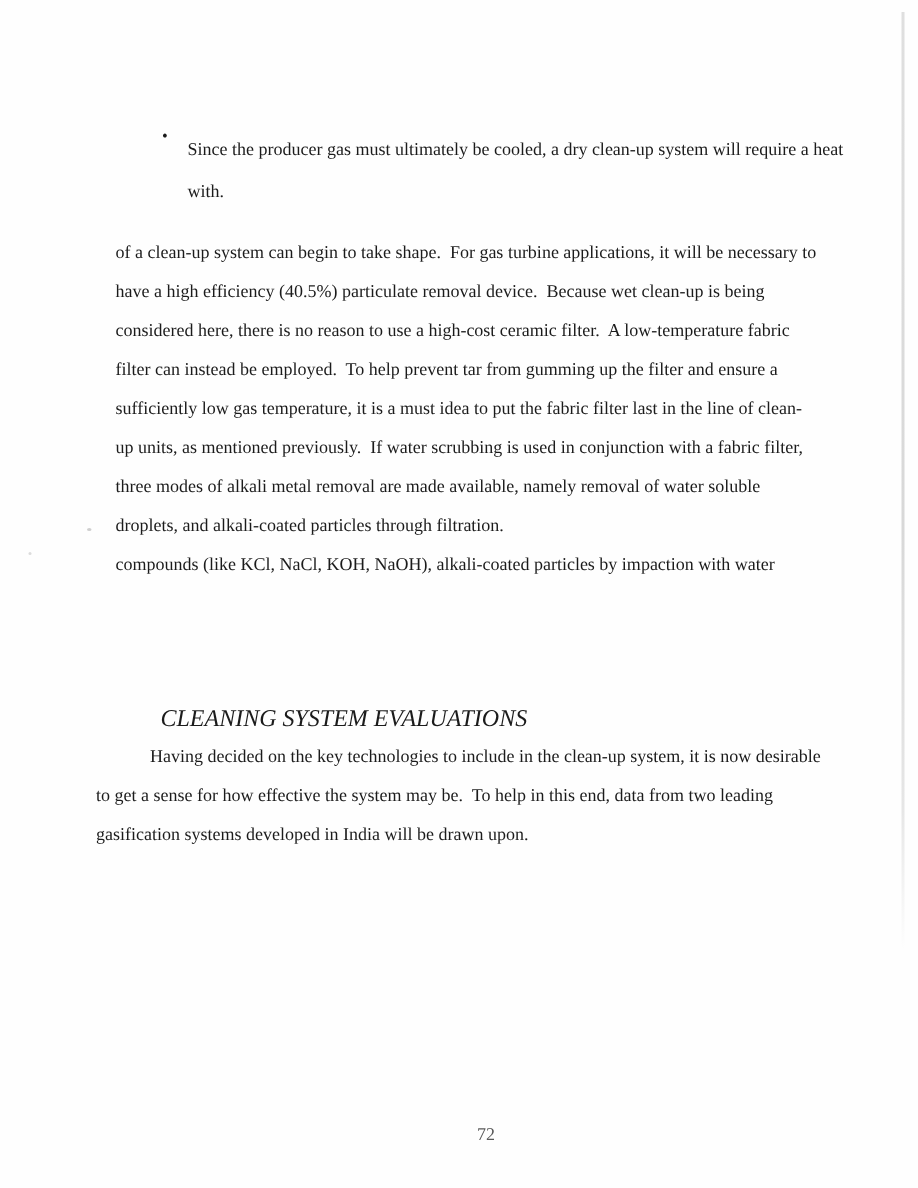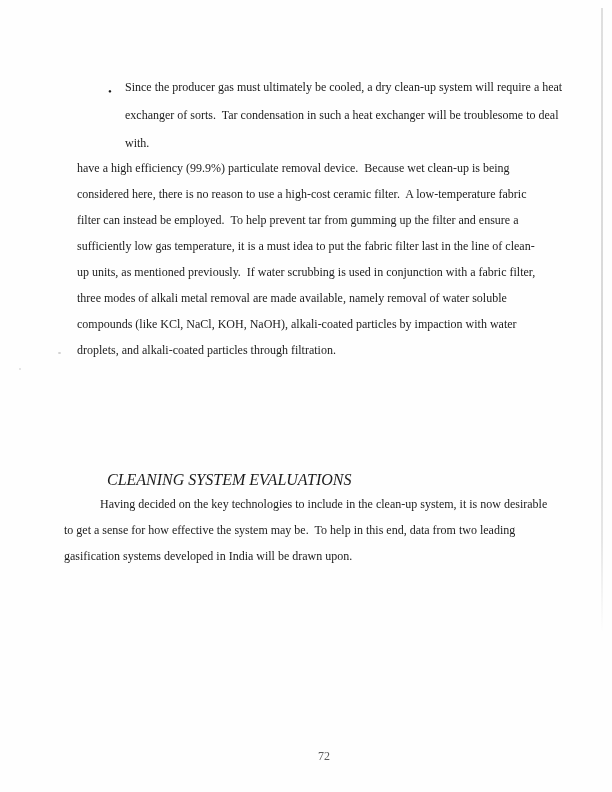--- a/index.html
+++ b/index.html
@@ -19,21 +19,21 @@
   }
   .textblock {
     position: absolute;
     font-size: 12px;
   }
   .textblock .line {
     white-space: pre;
   }
   .bullet-block {
     left: 125px;
-    top: 73px;
+    top: 85px;
     line-height: 28px;
   }
   .bullet-marker {
     position: absolute;
     left: 108px;
     top: 85px;
     font-size: 11px;
     line-height: 12px;
   }
   .para-1 {
@@ -100,33 +100,33 @@
 </style>
 </head>
 <body>
 
 <div class="page">
 
   <span class="bullet-marker">•</span>
 
   <div class="textblock bullet-block">
       <div class="line">Since the producer gas must ultimately be cooled, a dry clean-up system will require a heat</div>
-      <div class="line">exchanger of sorts.  Tar condensation in such a heat exchanger will be troublesome to deal</div>
       <div class="line">with.</div>
     </div>
 
   <div class="textblock para-1">
-      <div class="line">have a high efficiency (99.9%) particulate removal device.  Because wet clean-up is being</div>
+      <div class="line">of a clean-up system can begin to take shape.  For gas turbine applications, it will be necessary to</div>
+      <div class="line">have a high efficiency (40.5%) particulate removal device.  Because wet clean-up is being</div>
       <div class="line">considered here, there is no reason to use a high-cost ceramic filter.  A low-temperature fabric</div>
       <div class="line">filter can instead be employed.  To help prevent tar from gumming up the filter and ensure a</div>
       <div class="line">sufficiently low gas temperature, it is a must idea to put the fabric filter last in the line of clean-</div>
       <div class="line">up units, as mentioned previously.  If water scrubbing is used in conjunction with a fabric filter,</div>
       <div class="line">three modes of alkali metal removal are made available, namely removal of water soluble</div>
+      <div class="line">droplets, and alkali-coated particles through filtration.</div>
       <div class="line">compounds (like KCl, NaCl, KOH, NaOH), alkali-coated particles by impaction with water</div>
-      <div class="line">droplets, and alkali-coated particles through filtration.</div>
     </div>
 
   <div class="section-heading">CLEANING SYSTEM EVALUATIONS</div>
 
   <div class="textblock para-2">
       <div class="line">Having decided on the key technologies to include in the clean-up system, it is now desirable</div>
       <div class="line">to get a sense for how effective the system may be.  To help in this end, data from two leading</div>
       <div class="line">gasification systems developed in India will be drawn upon.</div>
     </div>
 

